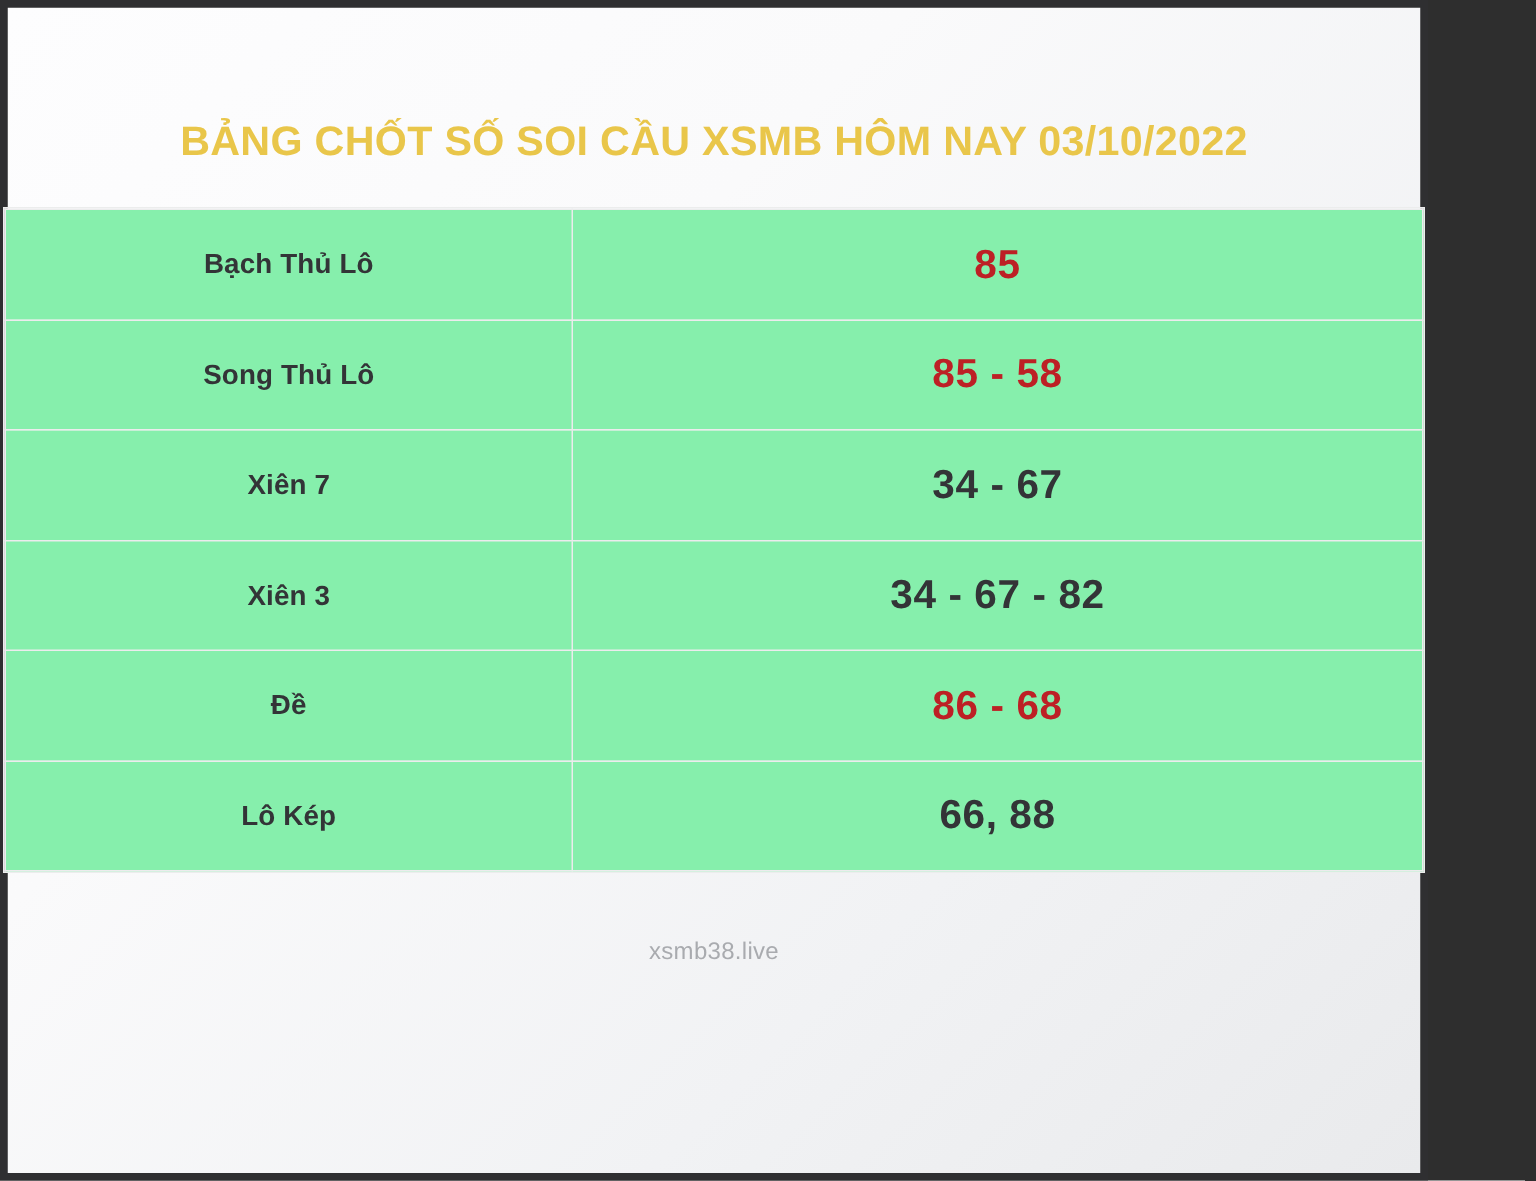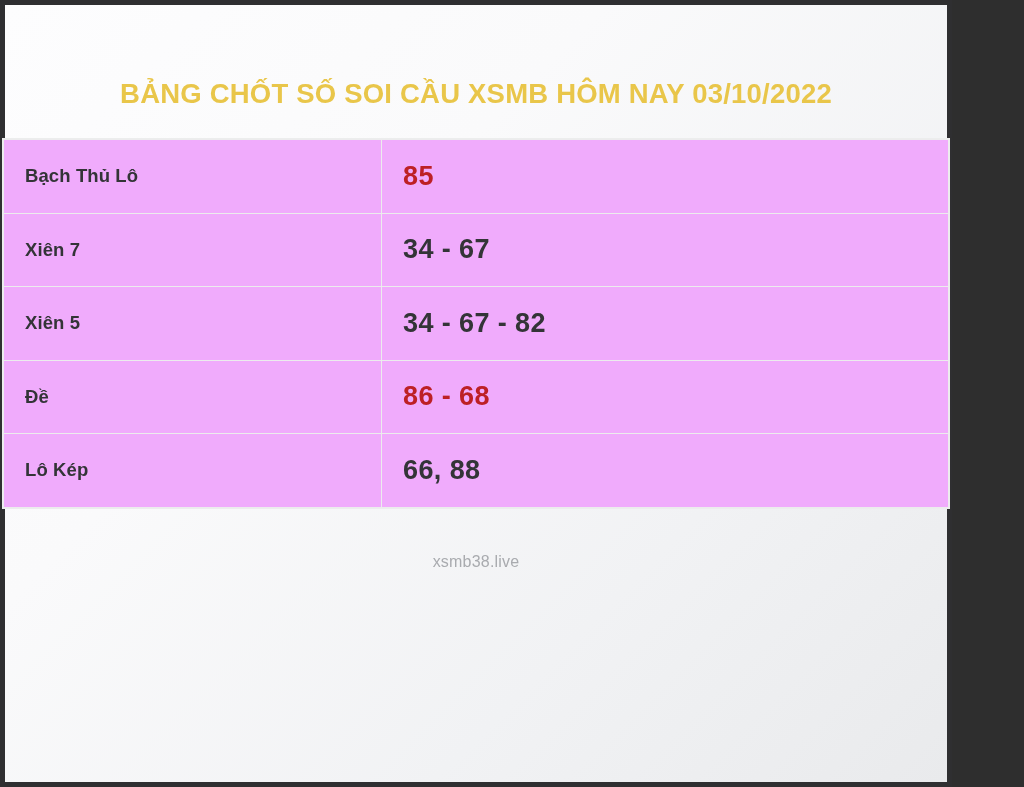--- a/index.html
+++ b/index.html
@@ -64,24 +64,24 @@
 
   table.chot-table col.label-col { width: 378px; }
   table.chot-table col.value-col { width: auto; }
 
   table.chot-table tr {
     height: 73.5px;
   }
 
   table.chot-table td {
     border: 1px solid #ececed;
-    text-align: left;
+    text-align: center;
     vertical-align: middle;
     padding: 0 21px;
-    background: #f0abfc;
+    background: #86efac;
   }
 
   td.label-cell {
     font-size: 18.5px;
     font-weight: bold;
     color: #333437;
     letter-spacing: 0.1px;
   }
 
   td.value-cell {
@@ -116,25 +116,29 @@
         <colgroup>
           <col class="label-col">
           <col class="value-col">
         </colgroup>
         <tbody id="table-body">
         <tr>
               <td class="label-cell">Bạch Thủ Lô</td>
               <td class="value-cell accent">85</td>
             </tr>
             <tr>
+              <td class="label-cell">Song Thủ Lô</td>
+              <td class="value-cell accent">85 - 58</td>
+            </tr>
+            <tr>
               <td class="label-cell">Xiên 7</td>
               <td class="value-cell">34 - 67</td>
             </tr>
             <tr>
-              <td class="label-cell">Xiên 5</td>
+              <td class="label-cell">Xiên 3</td>
               <td class="value-cell">34 - 67 - 82</td>
             </tr>
             <tr>
               <td class="label-cell">Đề</td>
               <td class="value-cell accent">86 - 68</td>
             </tr>
             <tr>
               <td class="label-cell">Lô Kép</td>
               <td class="value-cell">66, 88</td>
             </tr>

